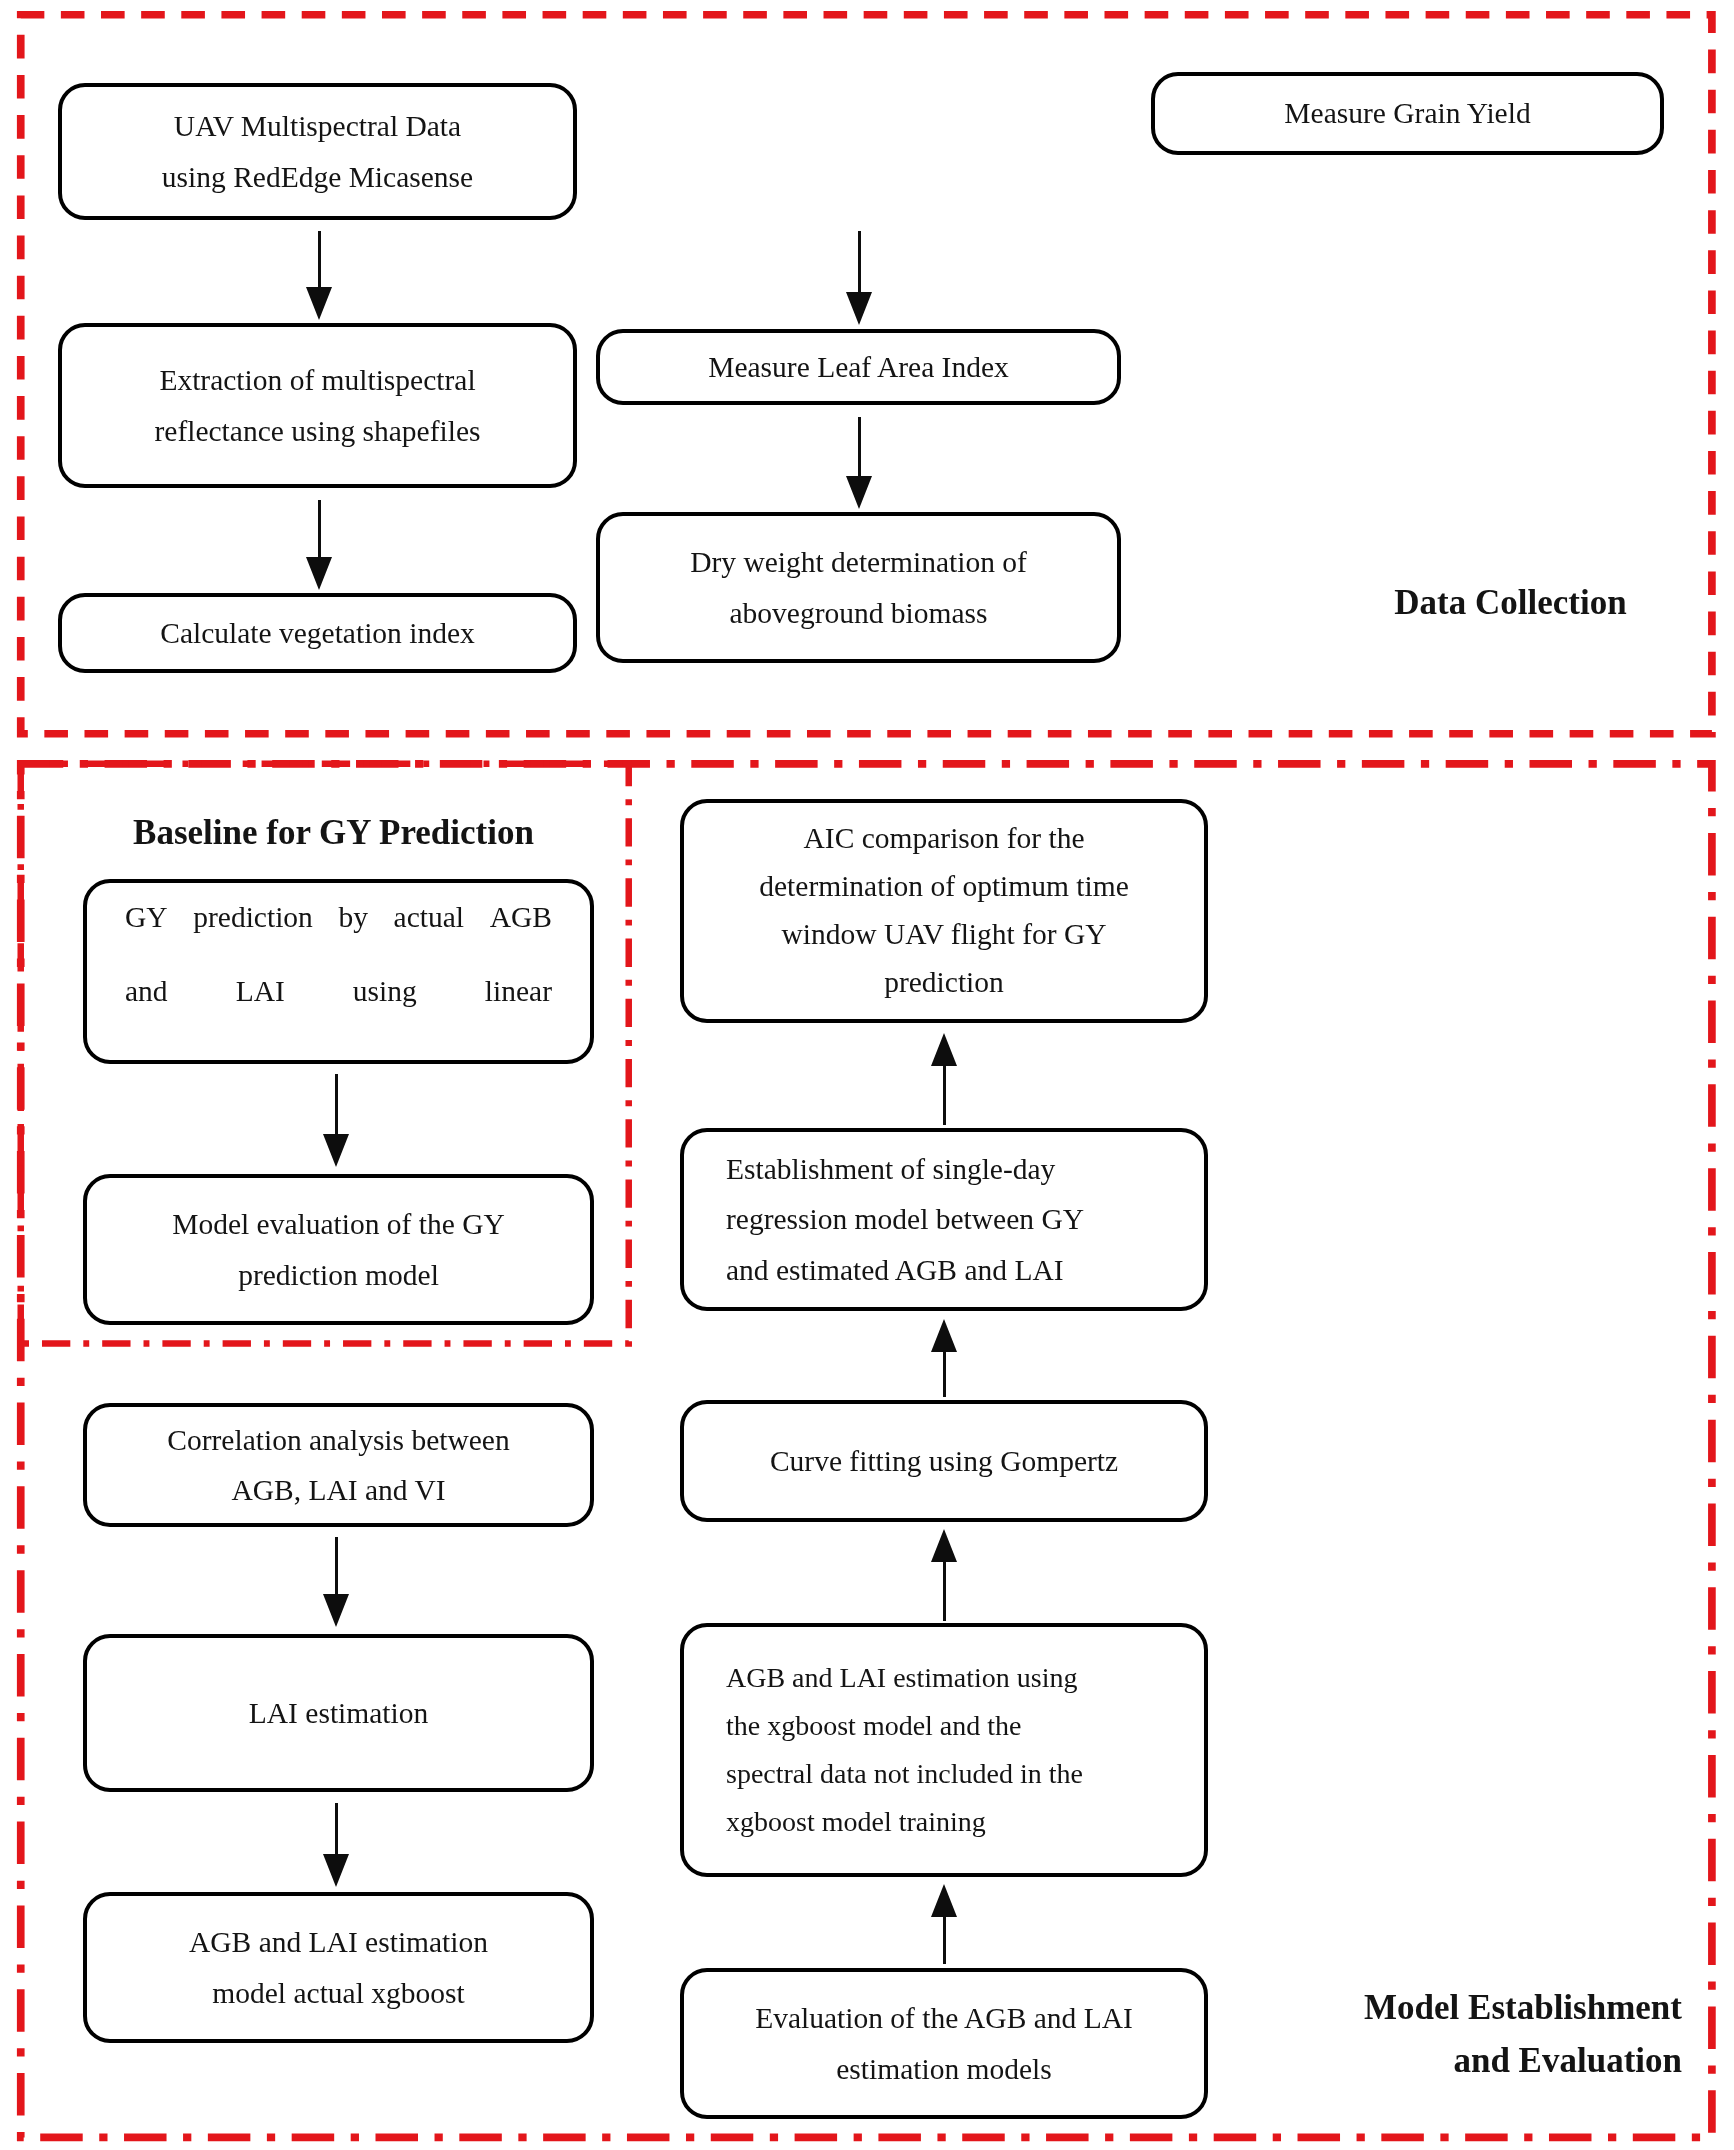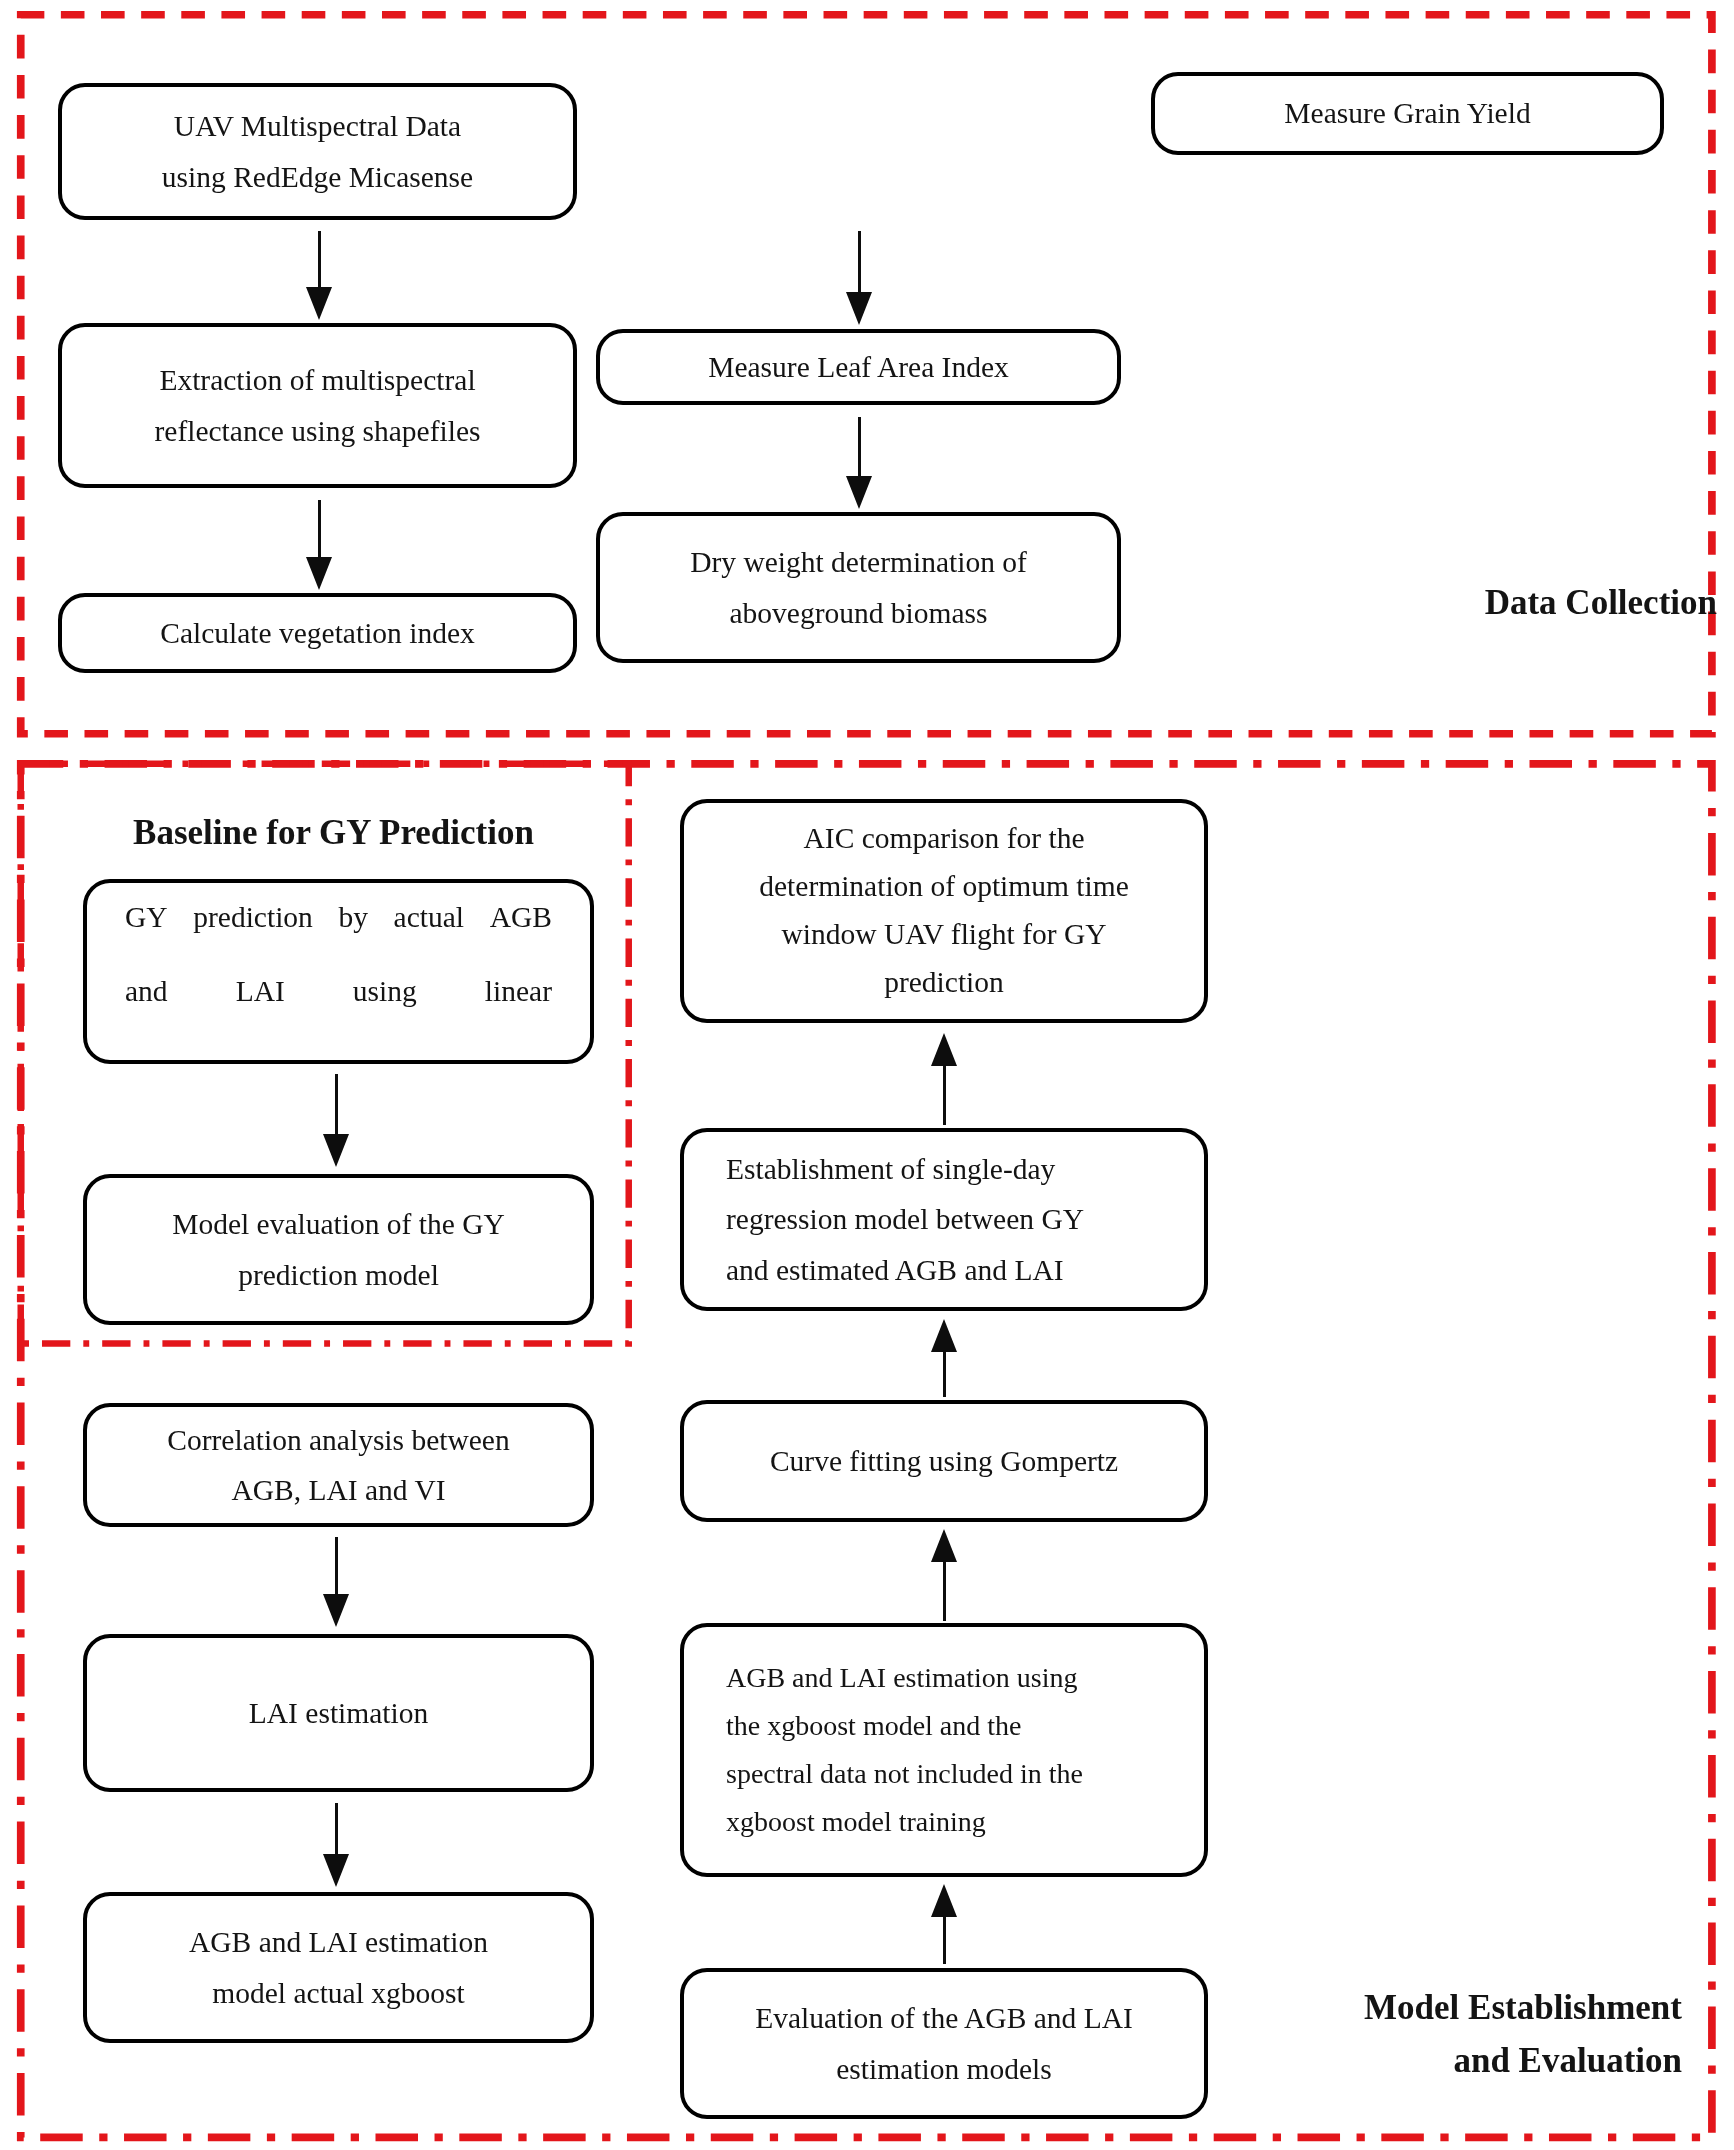--- a/index.html
+++ b/index.html
@@ -115,21 +115,21 @@
 
   <div class="box" style="left:596px;top:512px;width:525px;height:151px;">
     <div class="ln">Dry weight determination of</div>
     <div class="ln">aboveground biomass</div>
   </div>
 
   <div class="box" style="left:58px;top:593px;width:519px;height:80px;">
     <div class="ln">Calculate vegetation index</div>
   </div>
 
-  <div class="sec-label center" style="left:1304px;top:577px;width:413px;text-align:right;">Data Collection</div>
+  <div class="sec-label center" style="left:1304px;top:577px;width:413px;">Data Collection</div>
 
   <div class="sec-label center" style="left:53px;top:807px;width:561px;">Baseline for GY Prediction</div>
 
   <div class="box just" style="left:83px;top:879px;width:511px;height:185px;">
     <div class="jline">
       <span>GY</span>
       <span>prediction</span>
       <span>by</span>
       <span>actual</span>
       <span>AGB</span>

